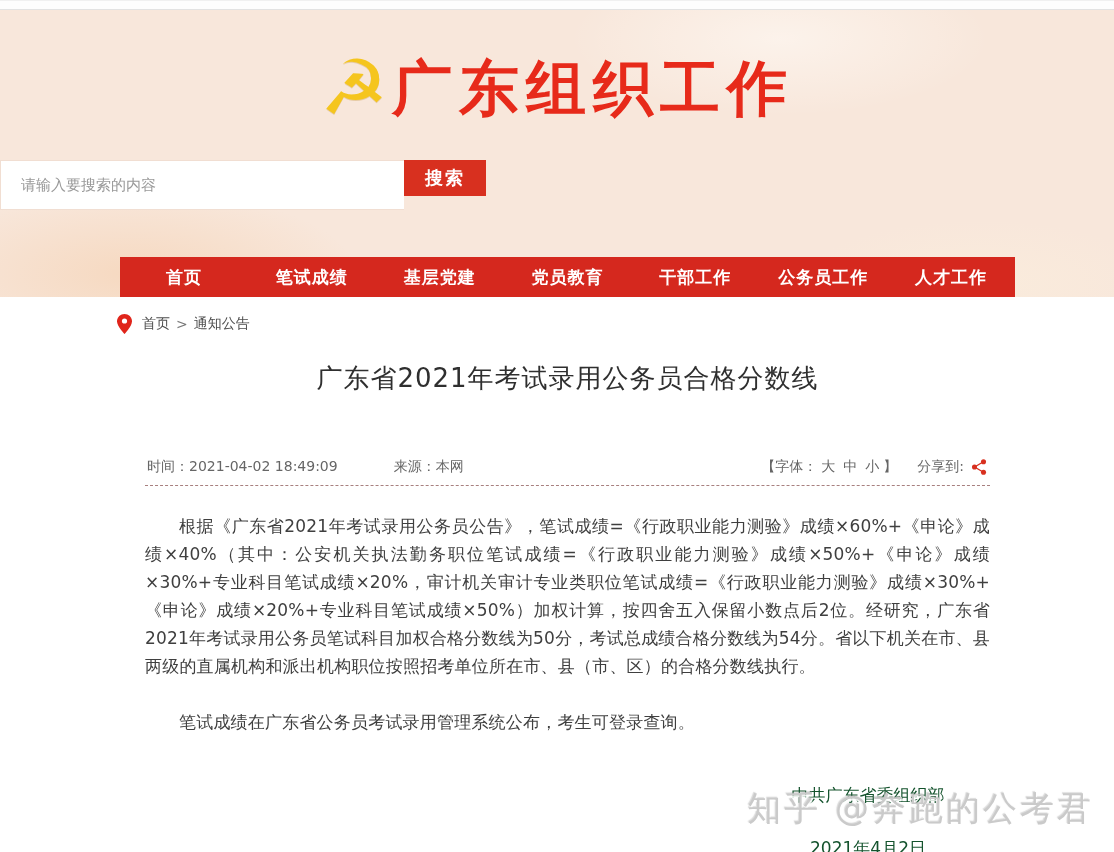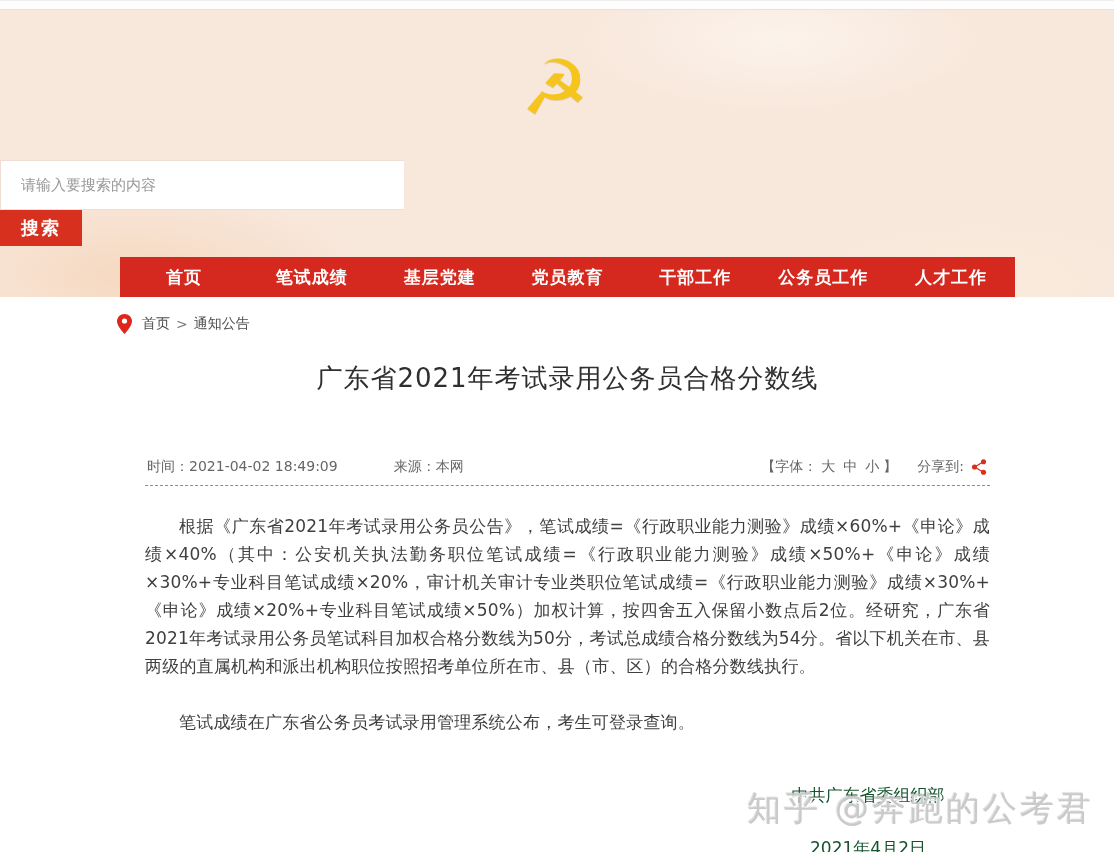--- a/index.html
+++ b/index.html
@@ -17,21 +17,21 @@
     background:
       radial-gradient(ellipse 320px 120px at 12% 92%, rgba(244,205,170,0.55), transparent 70%),
       radial-gradient(ellipse 260px 90px at 88% 95%, rgba(250,236,220,0.9), transparent 70%),
       radial-gradient(ellipse 300px 110px at 70% 10%, rgba(255,252,248,0.55), transparent 70%),
       #f8e7db;
   }
   .logo-row { display:flex; justify-content:center; align-items:center; padding-top:38px; }
   .emblem { font-size:76px; line-height:80px; color:#f5c51e; text-shadow:0 1px 0 rgba(180,120,0,.25); margin-right:4px; }
   .logo-title { font-size:60px; font-weight:bold; color:#e72a1a; letter-spacing:7px; line-height:80px; }
 
-  .search-row { display:flex; justify-content:flex-end; margin-top:32px;flex-direction:column; }
+  .search-row { display:flex; justify-content:flex-start; margin-top:32px; }
   .search-input {
     width:404px; height:50px; border:1px solid #f1ded2; border-right:none; background:#fff;
     padding:0 20px; font-size:15px; color:#333; outline:none;
     font-family:"DejaVu Sans","Liberation Sans",sans-serif;
   }
   .search-input::placeholder { color:#999; }
   .search-btn {
     width:82px; height:36px; background:#d8301f; color:#fff; border:none;
     font-size:18px; font-weight:bold; cursor:pointer; letter-spacing:2px;
     font-family:"DejaVu Sans","Liberation Sans",sans-serif;
@@ -83,20 +83,21 @@
   }
 </style>
 </head>
 <body>
 
 <div class="top-strip"></div>
 
 <div class="header">
   <div class="logo-row">
     <span class="emblem">☭</span>
+    <span class="logo-title">广东组织工作</span>
   </div>
   <div class="search-row">
     <input class="search-input" type="text" placeholder="请输入要搜索的内容" style="">
     <button class="search-btn">搜索</button>
   </div>
   <div class="nav">
     <div class="nav-item">首页</div>
     <div class="nav-item">笔试成绩</div>
     <div class="nav-item">基层党建</div>
     <div class="nav-item">党员教育</div>

